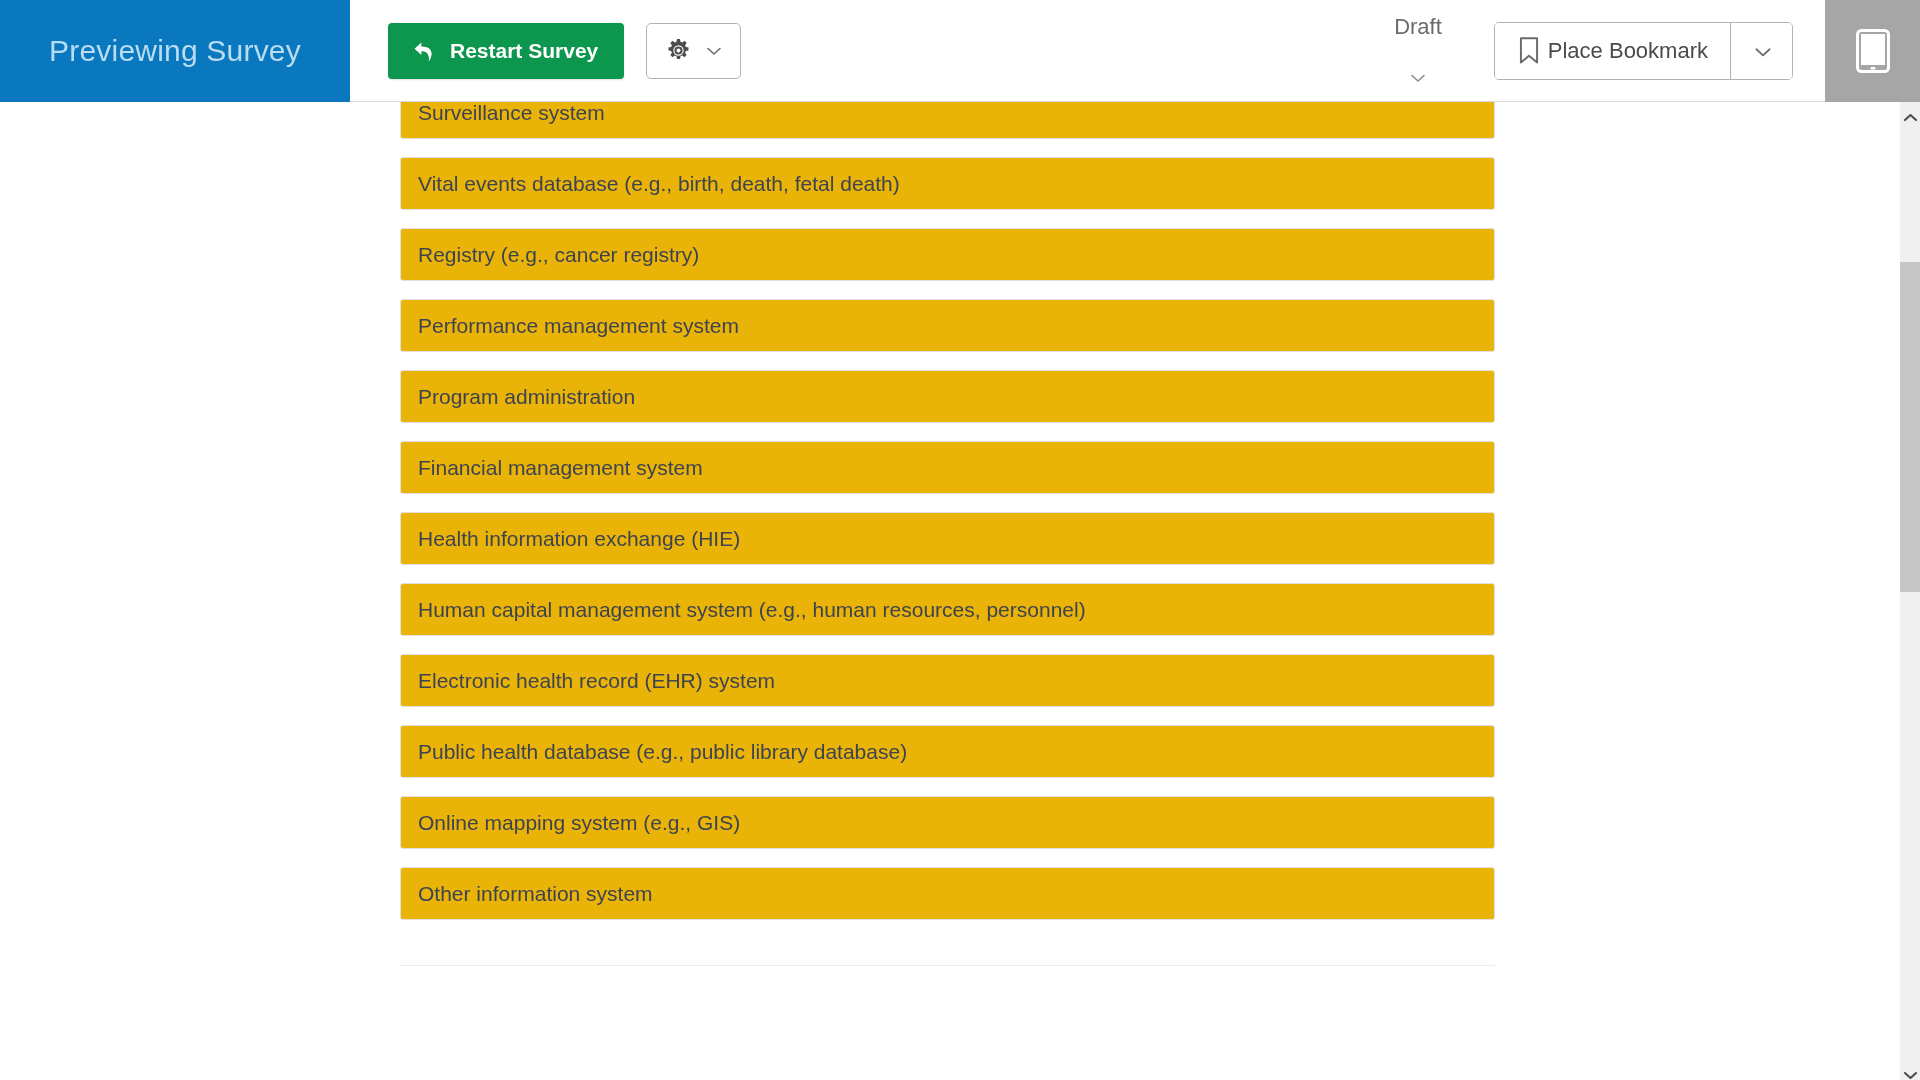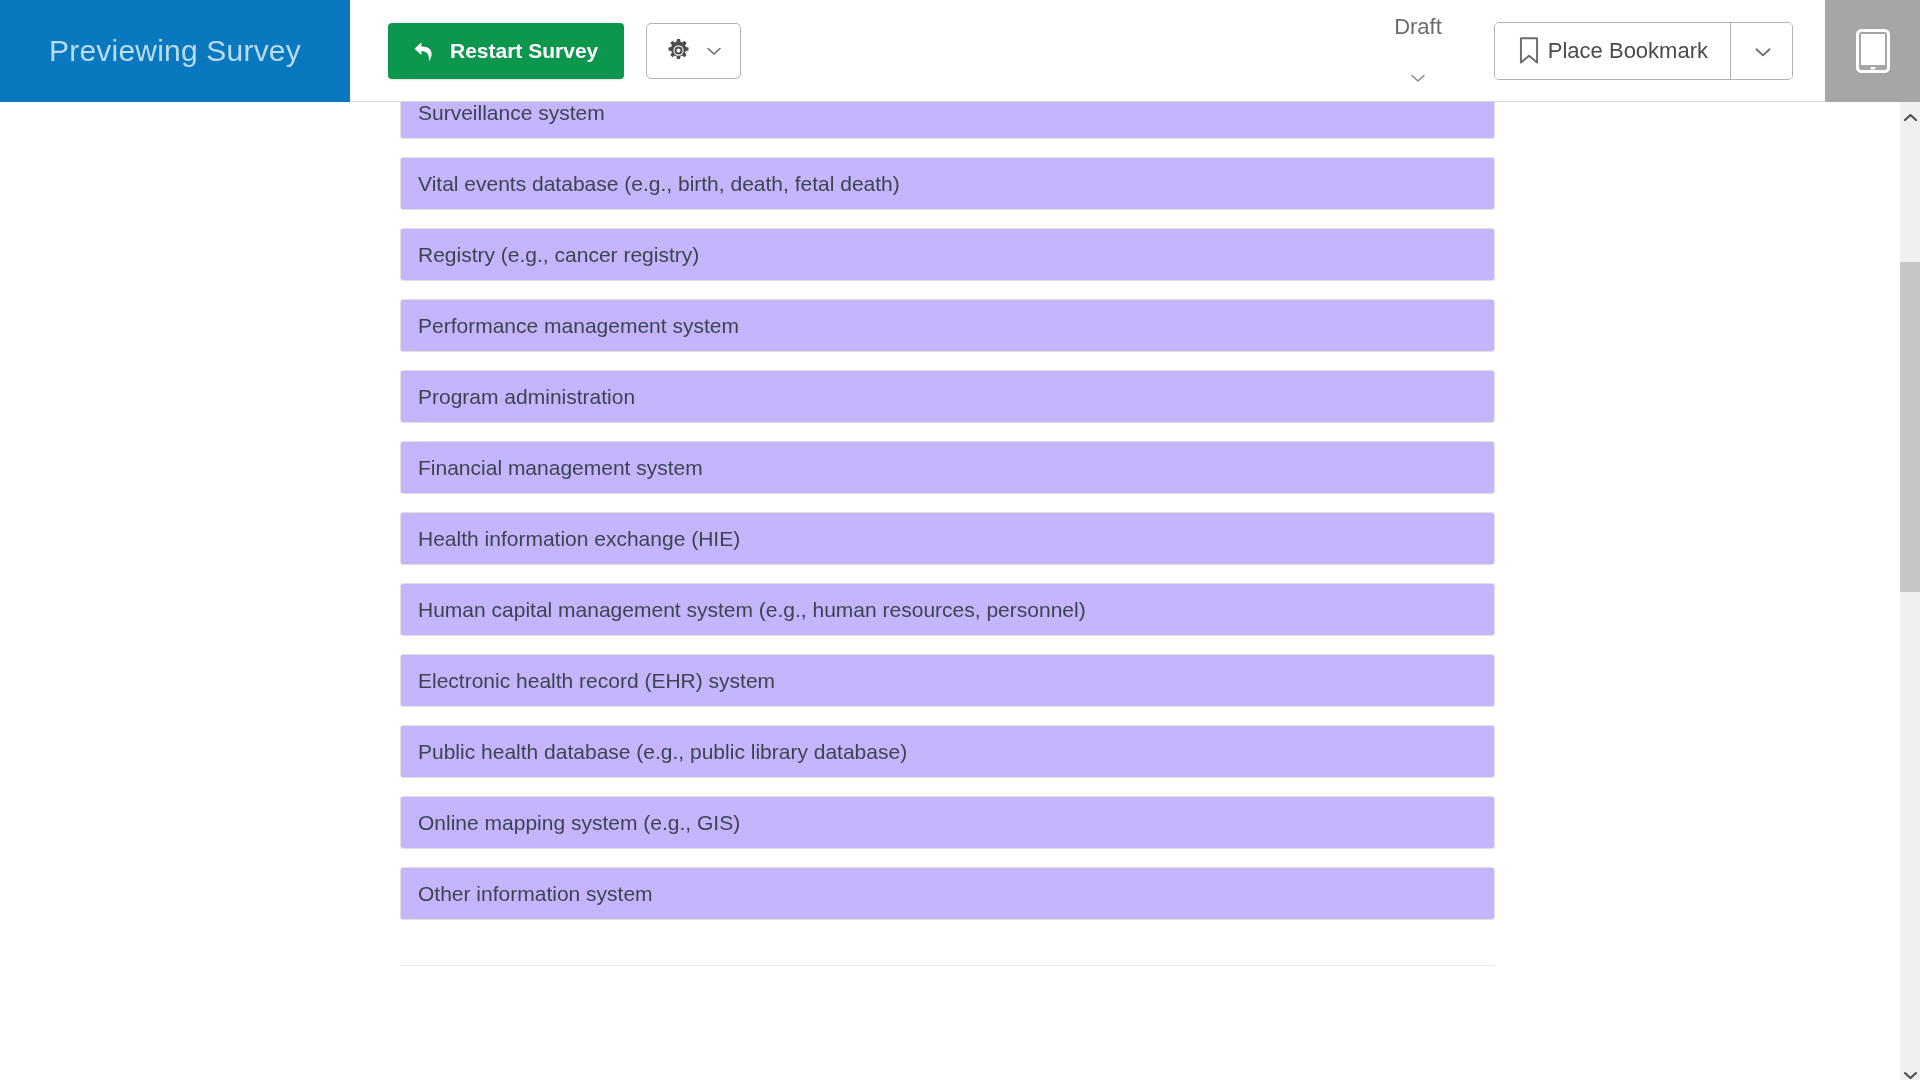--- a/index.html
+++ b/index.html
@@ -129,21 +129,21 @@
     width: 1900px; height: 978px;
     background: #ffffff;
     overflow: hidden;
   }
   #survey-inner {
     position: absolute;
     left: 400px; top: -16px;
     width: 1095px;
   }
   .opt-row {
-    background: #c4b5fd;
+    background: #eab308;
     border: 1px solid #e0e0e0;
     border-radius: 3px;
     height: 53px;
     margin-bottom: 18px;
     display: flex; align-items: center;
     padding: 0 17px;
     cursor: pointer;
   }
   .opt-text {
     font-size: 21px;

